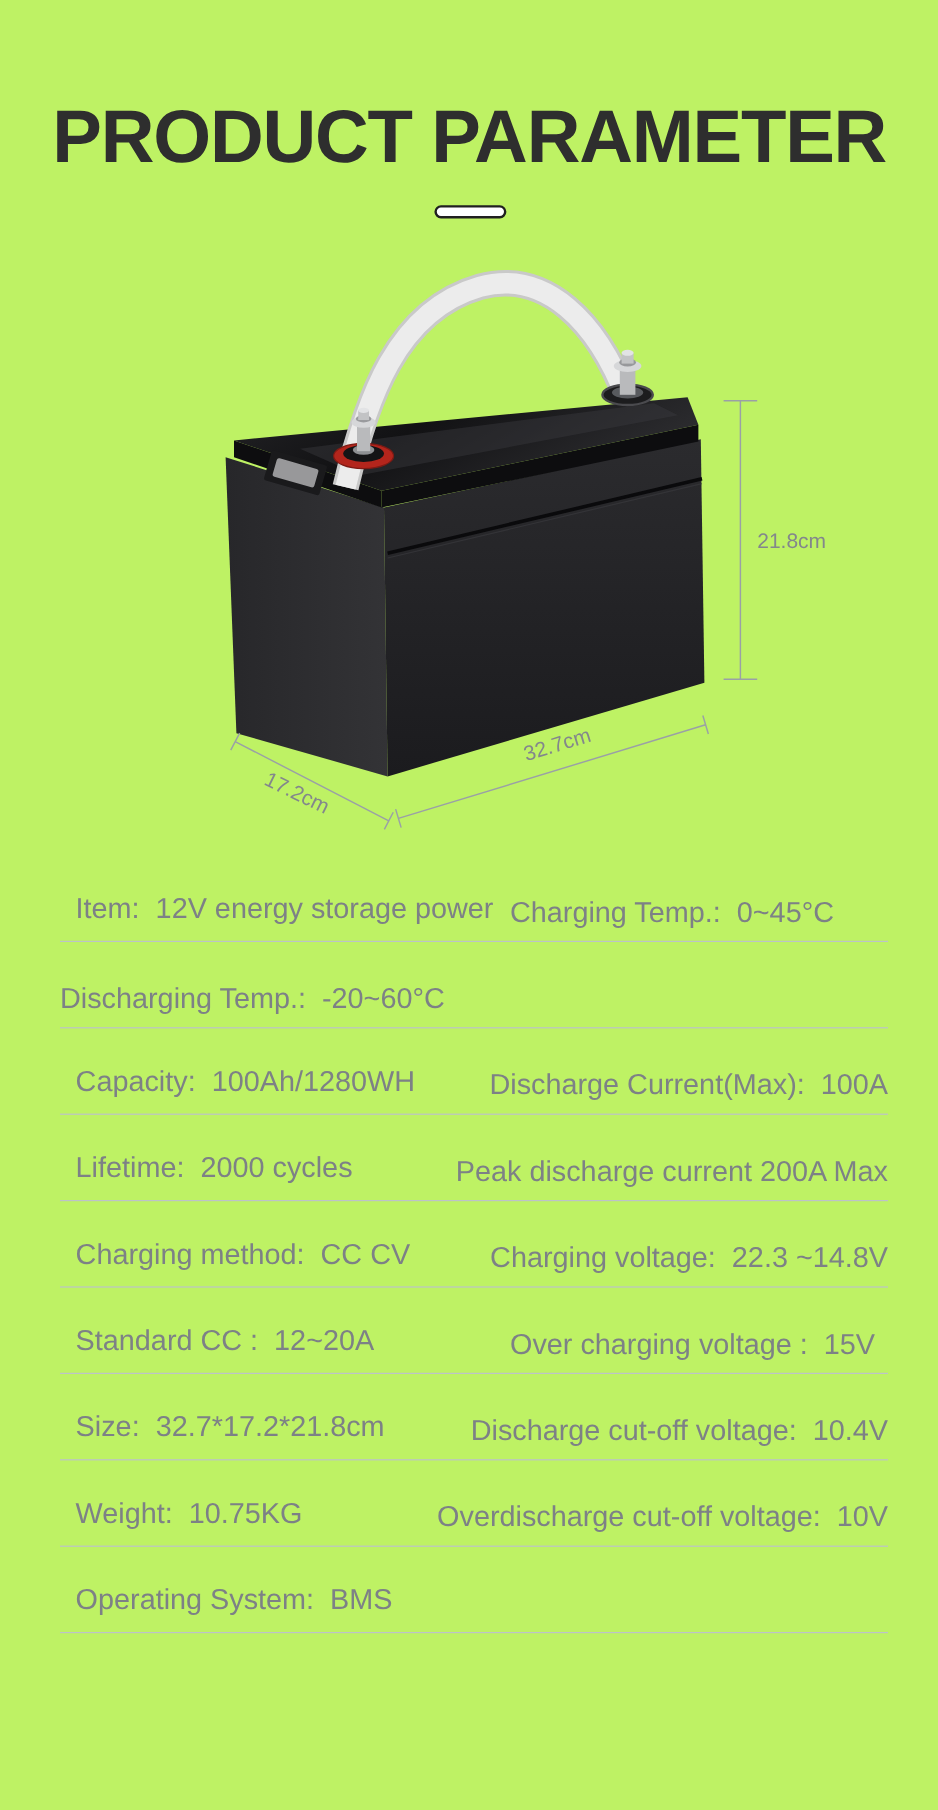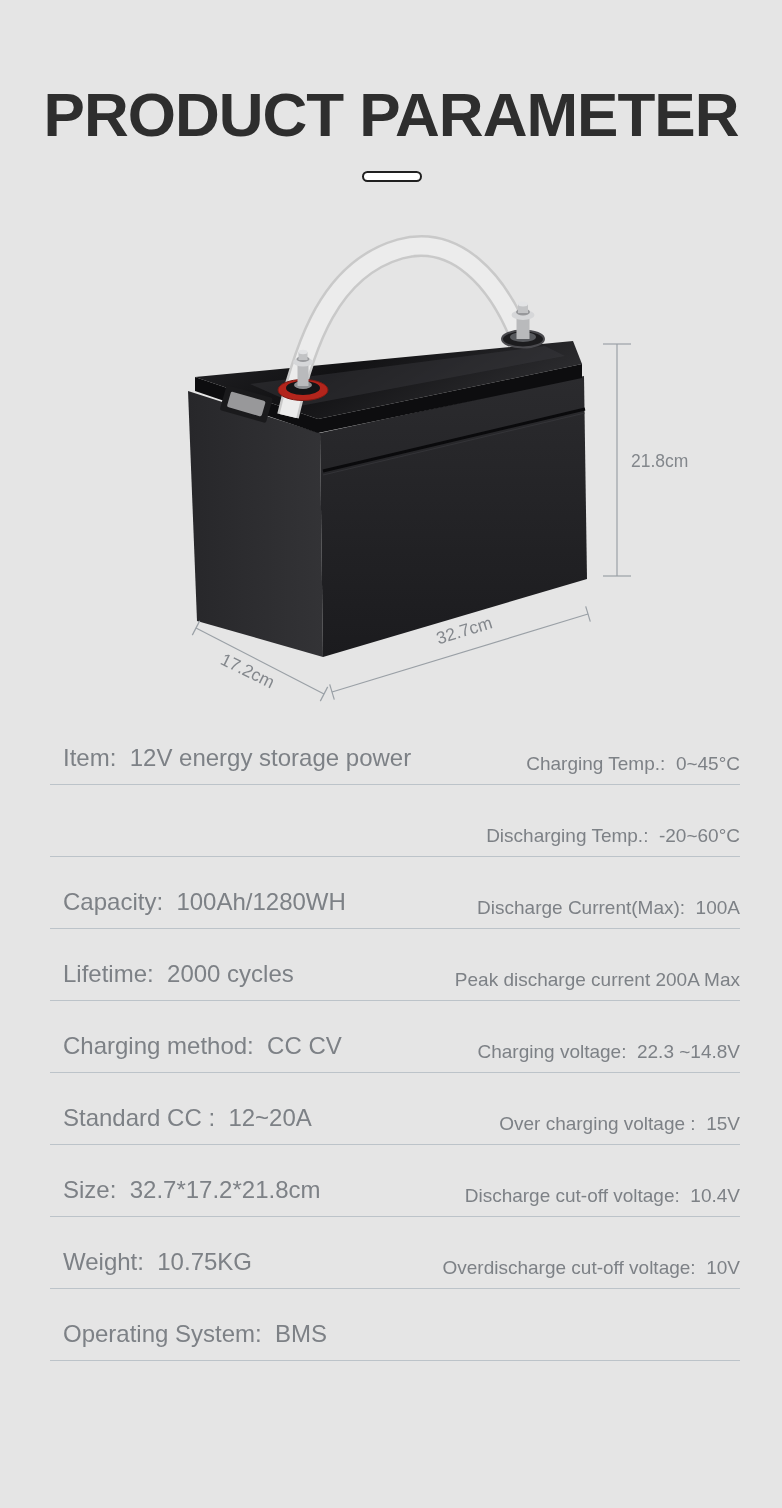--- a/index.html
+++ b/index.html
@@ -1,31 +1,31 @@
 <!DOCTYPE html>
 <html style="--c-title: #2e2e2e; --c-text: #7d8186; --c-divider: #bcc3c9; --c-dim: #83878c; --c-ring: #b3251c; --c-strap: #ececec;"><head>
 <meta charset="utf-8">
 <style>
   html,body{margin:0;padding:0;background:#fff;}
-  .page{position:relative;width:782px;height:1508px;margin:0 auto;background:#e5e5e5;
+  .page{position:relative;width:782px;height:1508px;margin:0 auto;background:#bef264;
         font-family:"Liberation Sans",sans-serif;overflow:hidden;}
   .title{position:absolute;top:84px;left:0;width:100%;margin:0;text-align:center;
          font-size:62px;font-weight:bold;letter-spacing:-1px;line-height:1;
          color:var(--c-title,#2e2e2e);}
   .pill{position:absolute;top:171px;left:362px;width:56px;height:7px;
         border:2px solid #202020;border-radius:7px;background:#fff;}
-  .battery{position:absolute;top:224px;left:0;width:770px;height:500px;}
+  .battery{position:absolute;top:214px;left:0;width:770px;height:500px;}
   .battery svg{display:block;}
   .dim-label{font-size:17.5px;fill:var(--c-dim,#83878c);}
   .spec{position:absolute;top:713px;left:50px;width:690px;}
   .row{display:flex;align-items:flex-end;height:72px;box-sizing:border-box;
        border-bottom:1px solid var(--c-divider,#bcc3c9);}
   .cl{width:375px;box-sizing:border-box;padding-left:13px;margin-bottom:12px;
       font-size:24px;color:var(--c-text,#7d8186);white-space:pre;}
-  .cr{flex:1;margin-bottom:9px;font-size:19px;color:var(--c-text,#7d8186);white-space:pre;text-align:right;}
+  .cr{flex:1;margin-bottom:9px;font-size:24px;color:var(--c-text,#7d8186);white-space:pre;}
 </style>
 </head>
 <body>
 
 <div class="page">
 
   <h1 class="title">PRODUCT PARAMETER</h1>
   <div class="pill"></div>
 
   <div class="battery">

